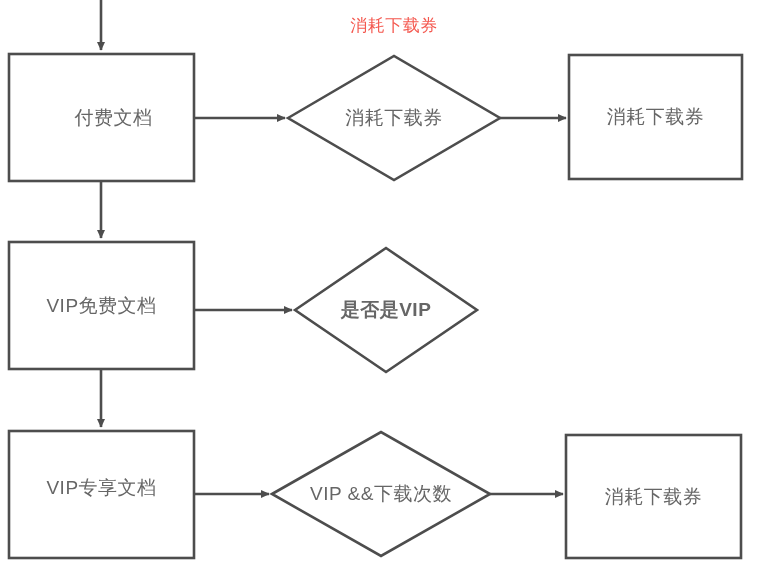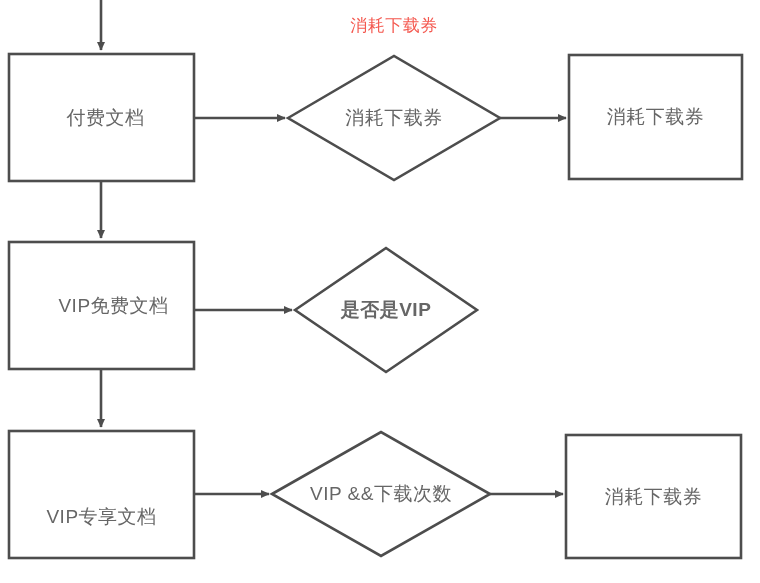--- a/index.html
+++ b/index.html
@@ -115,31 +115,31 @@
 
     <g>
       <line x1="194" y1="494" x2="269" y2="494" stroke="#4d4d4d" stroke-width="2.6" marker-end="url(#arrowhead)"></line>
     </g>
 
     <g>
       <line x1="490" y1="494" x2="563" y2="494" stroke="#4d4d4d" stroke-width="2.6" marker-end="url(#arrowhead)"></line>
     </g>
   </svg>
 
-  <div class="node-label" style="left:12px; top:53px; width:187px; height:129px;">付费文档</div>
+  <div class="node-label" style="left:20px; top:53px; width:187px; height:129px;">付费文档</div>
 
   <div class="node-label" style="left:288px; top:56px; width:212px; height:124px;">消耗下载券</div>
 
   <div class="node-label" style="left:568px; top:54px; width:175px; height:126px;">消耗下载券</div>
 
-  <div class="node-label" style="left:8px; top:241px; width:187px; height:129px;margin-left:12px;">VIP免费文档</div>
+  <div class="node-label" style="left:8px; top:241px; width:187px; height:129px;">VIP免费文档</div>
 
   <div class="node-label" style="left:295px; top:248px; width:182px; height:124px;font-weight:bold;">是否是VIP</div>
 
-  <div class="node-label" style="left:8px; top:430px; width:187px; height:116px;margin-top:29px;">VIP专享文档</div>
+  <div class="node-label" style="left:8px; top:430px; width:187px; height:116px;">VIP专享文档</div>
 
   <div class="node-label" style="left:272px; top:432px; width:218px; height:124px;">VIP &amp;&amp;下载次数</div>
 
   <div class="node-label" style="left:565px; top:434px; width:177px; height:125px;">消耗下载券</div>
 
   <div class="annot-label" style="left:288px; top:14px; width:212px;">消耗下载券</div>
 
 </div>
 
 </body></html>

